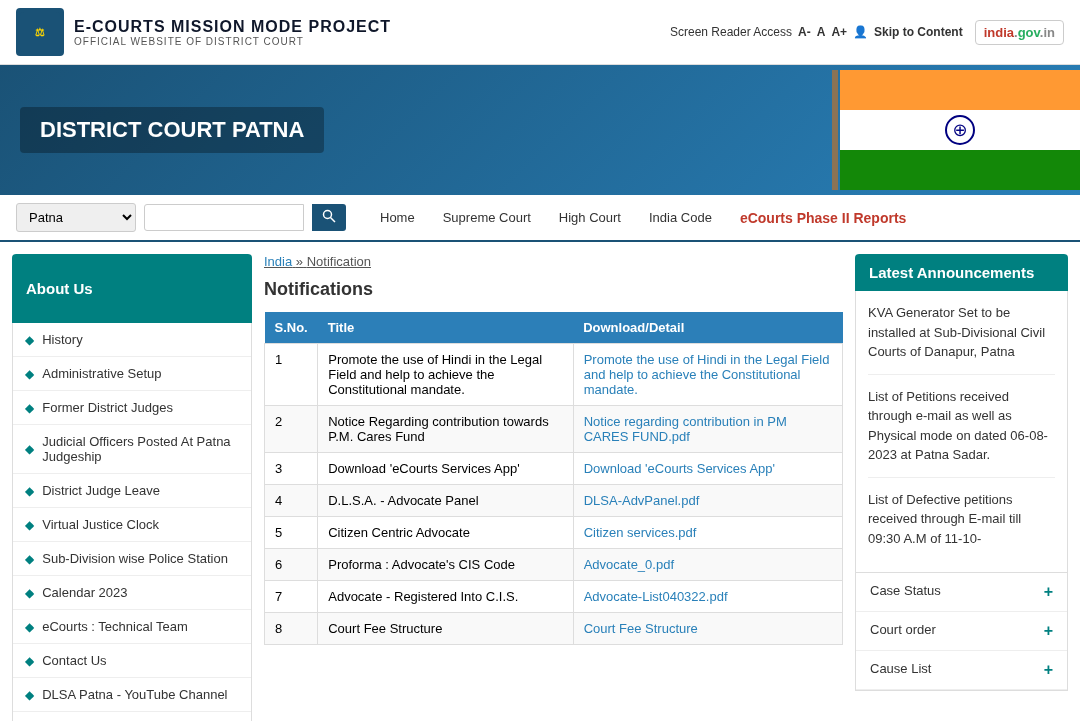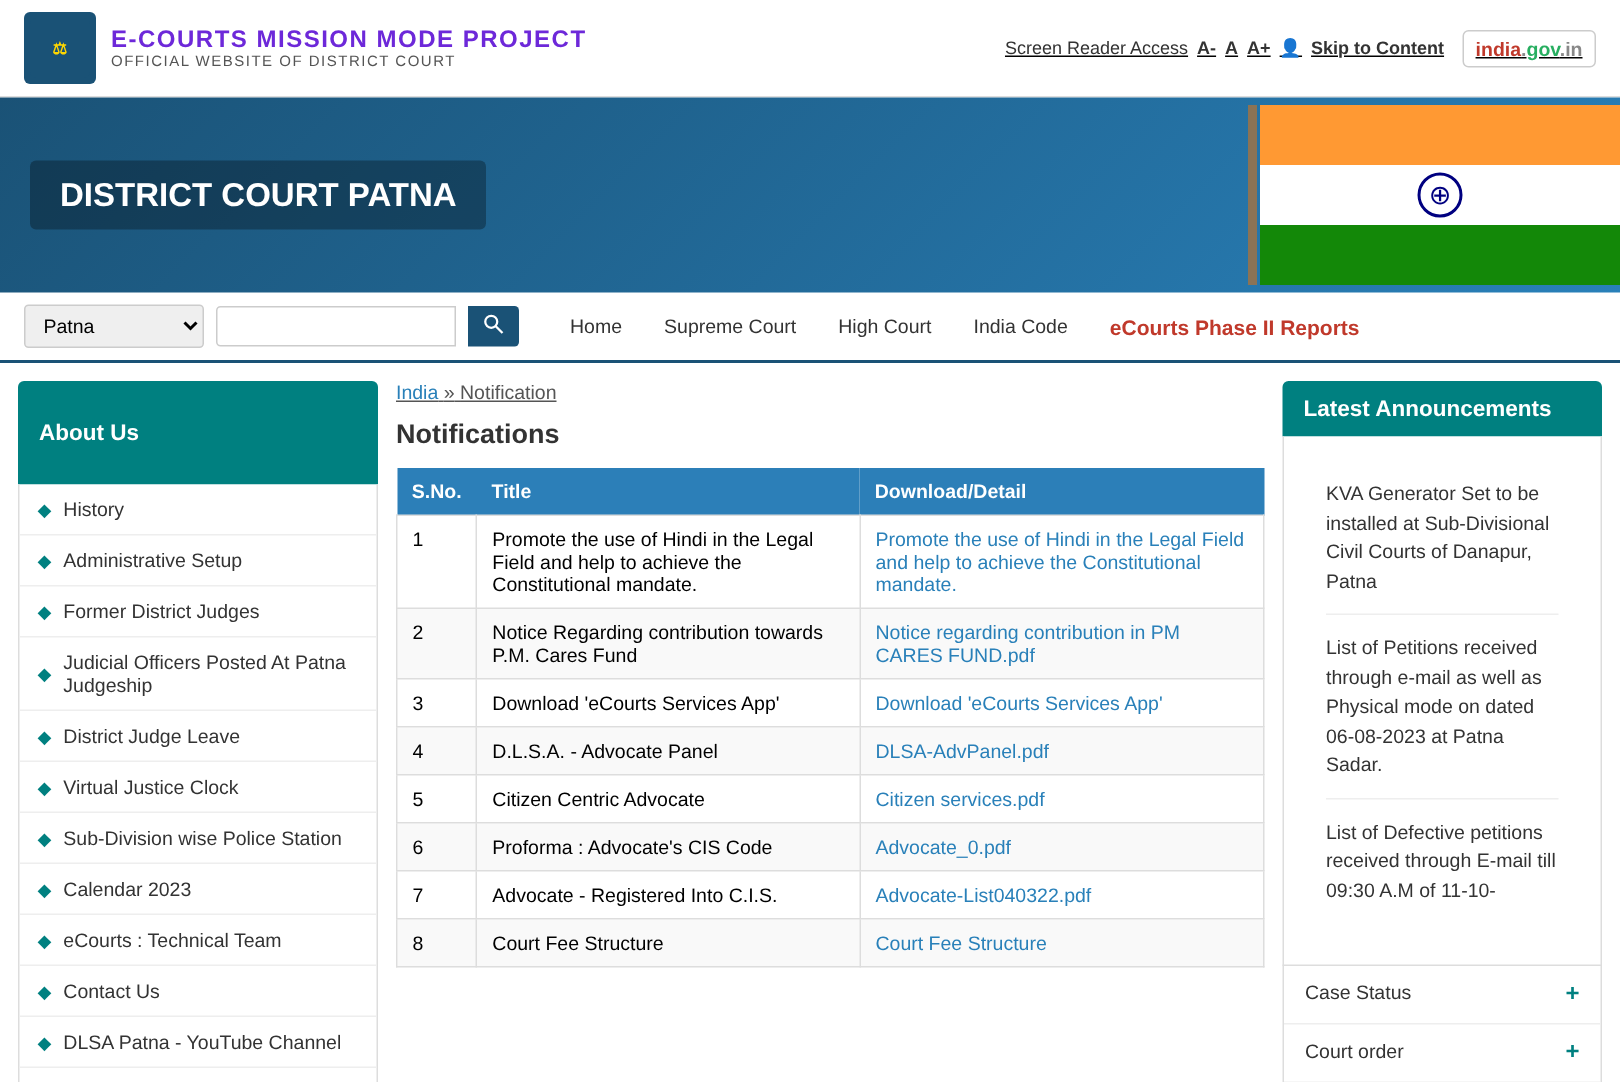--- a/index.html
+++ b/index.html
@@ -3,23 +3,23 @@
   <meta charset="utf-8">
   <style>
     * { margin: 0; padding: 0; box-sizing: border-box; }
     body { font-family: Arial, sans-serif; font-size: 13px; background: #fff; }
 
     
     .header { background: #fff; display: flex; align-items: center; justify-content: space-between; padding: 8px 16px; border-bottom: 1px solid #ddd; }
     .header-left { display: flex; align-items: center; gap: 10px; }
     .header-logo { width: 48px; height: 48px; background: #1a5276; border-radius: 4px; display: flex; align-items: center; justify-content: center; color: #fff; font-size: 10px; font-weight: bold; }
     .header-title { }
-    .header-title h1 { font-size: 16px; font-weight: bold; color: #6d28d9; letter-spacing: 1px; }
+    .header-title h1 { font-size: 16px; font-weight: bold; color: #0f172a; letter-spacing: 1px; }
     .header-title p { font-size: 10px; color: #555; letter-spacing: 1px; }
-    .header-right { display: flex; align-items: center; gap: 12px; text-decoration: underline; }
+    .header-right { display: flex; align-items: center; gap: 12px; }
     .accessibility { display: flex; align-items: center; gap: 6px; font-size: 12px; color: #333; }
     .accessibility a { text-decoration: none; color: #333; font-weight: bold; cursor: pointer; }
     .india-gov { background: #fff; border: 1px solid #ccc; border-radius: 4px; padding: 4px 8px; display: flex; align-items: center; }
     .india-gov span { font-size: 13px; font-weight: bold; color: #c0392b; }
 
     
     .banner { background: linear-gradient(135deg, #1a5276 0%, #2980b9 100%); height: 130px; display: flex; align-items: center; padding: 0 20px; position: relative; overflow: hidden; }
     .banner-title { color: #fff; font-size: 22px; font-weight: bold; background: rgba(0,0,0,0.3); padding: 10px 20px; border-radius: 4px; }
     .banner-flag { position: absolute; right: 0; top: 0; bottom: 0; width: 260px; display: flex; align-items: center; justify-content: flex-end; }
     .flag-img { width: 240px; height: 120px; position: relative; }
@@ -59,21 +59,21 @@
     .notifications-table { width: 100%; border-collapse: collapse; }
     .notifications-table th { background: #2c7fb8; color: #fff; padding: 8px 10px; text-align: left; font-size: 13px; }
     .notifications-table td { padding: 8px 10px; border: 1px solid #ddd; font-size: 13px; vertical-align: top; }
     .notifications-table tr:nth-child(even) td { background: #f9f9f9; }
     .notifications-table tr:nth-child(odd) td { background: #fff; }
     .table-link { color: #2980b9; text-decoration: none; }
 
     
     .right-panel { width: 213px; flex-shrink: 0; }
     .announcements-header { background: #008080; color: #fff; padding: 10px 14px; font-size: 15px; font-weight: bold; border-radius: 4px 4px 0 0; }
-    .announcements-body { background: #fff; border: 1px solid #ddd; border-top: none; padding: 28px; font-size: 13px; }
+    .announcements-body { background: #fff; border: 1px solid #ddd; border-top: none; padding: 12px; font-size: 13px; }
     .announcement-item { margin-bottom: 12px; padding-bottom: 12px; border-bottom: 1px solid #eee; color: #333; line-height: 1.5; }
     .announcement-item:last-child { border-bottom: none; margin-bottom: 0; }
 
     .services-header { background: #008080; color: #fff; padding: 10px 14px; font-size: 15px; font-weight: bold; border-radius: 4px 4px 0 0; margin-top: 12px; }
     .services-body { background: #fff; border: 1px solid #ddd; border-top: none; }
     .service-item { display: flex; align-items: flex-start; justify-content: space-between; padding: 10px 14px; border-bottom: 1px solid #eee; cursor: pointer; font-size: 13px; color: #333; gap: 10px; }
     .service-plus { color: #008080; font-weight: bold; font-size: 16px; }
   </style>
 </head>
 <body>

